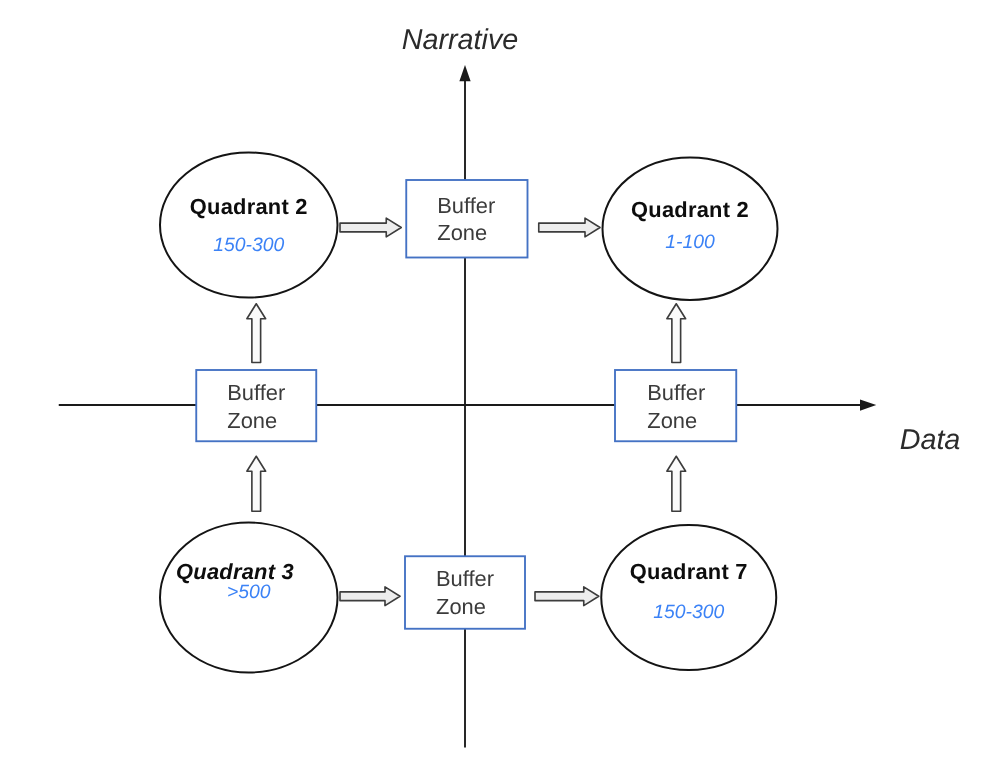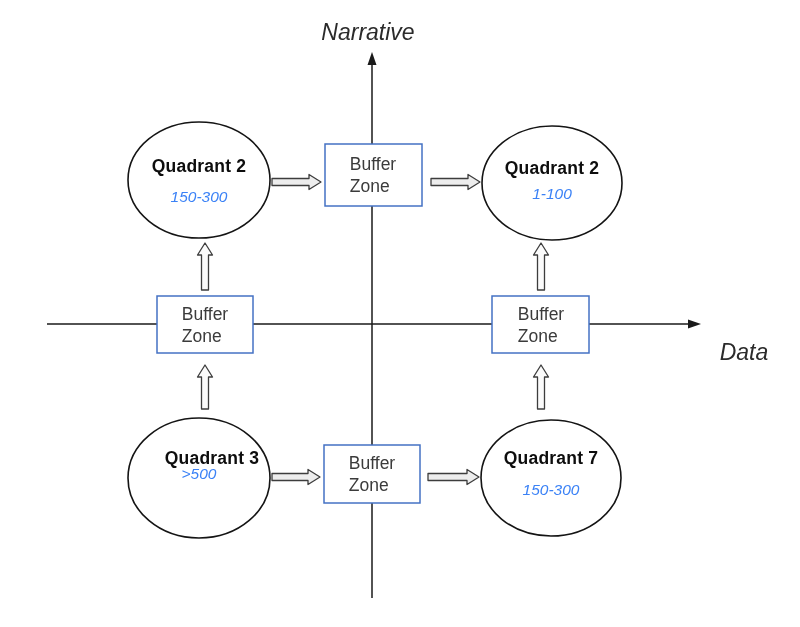--- a/index.html
+++ b/index.html
@@ -65,21 +65,21 @@
 
   <div class="lbl axis-label" style="left:368px;top:32px;">Narrative</div>
   <div class="lbl axis-label" style="left:744px;top:324px;margin-top:28px;">Data</div>
 
   <div class="lbl q-name" style="left:199px;top:166px;">Quadrant 2</div>
   <div class="lbl q-value" style="left:199px;top:197px;">150-300</div>
 
   <div class="lbl q-name" style="left:552px;top:168px;">Quadrant 2</div>
   <div class="lbl q-value" style="left:552px;top:194px;">1-100</div>
 
-  <div class="lbl q-name" style="left:212px;top:458px;">Quadrant 3</div>
+  <div class="lbl q-name" style="left:188px;top:458px;font-style:italic;">Quadrant 3</div>
   <div class="lbl q-value" style="left:199px;top:474px;">&gt;500</div>
 
   <div class="lbl q-name" style="left:551px;top:458px;">Quadrant 7</div>
   <div class="lbl q-value" style="left:551px;top:490px;">150-300</div>
 
   <div class="lbl buffer-label" style="left:373px;top:175px;">
     <div>Buffer</div>
     <div>Zone</div>
   </div>
   <div class="lbl buffer-label" style="left:205px;top:325px;">

